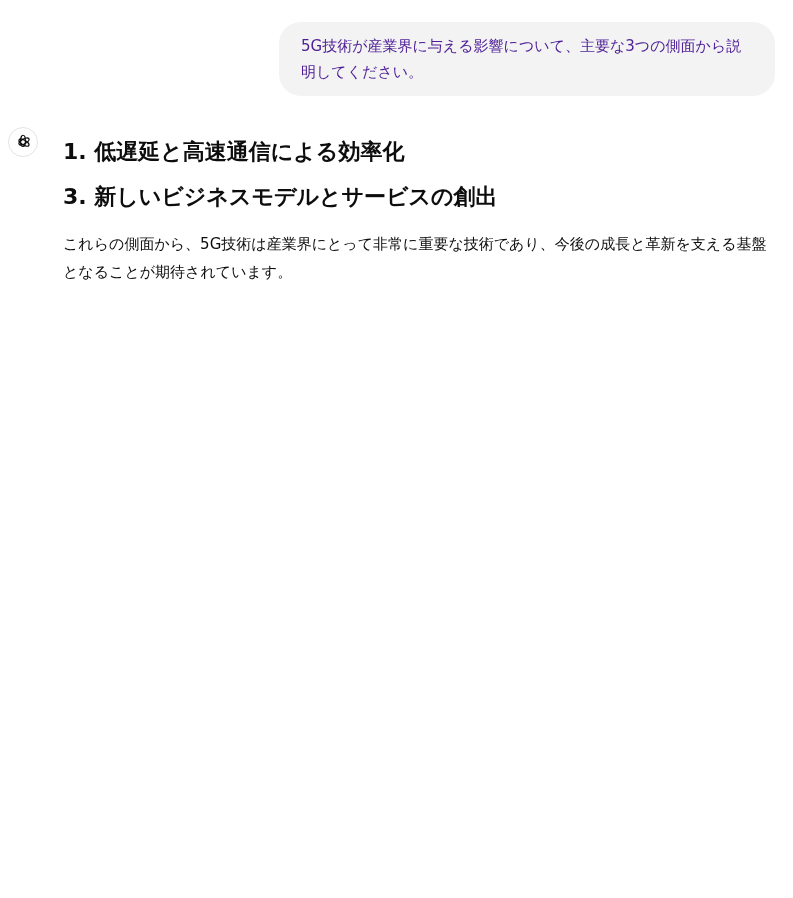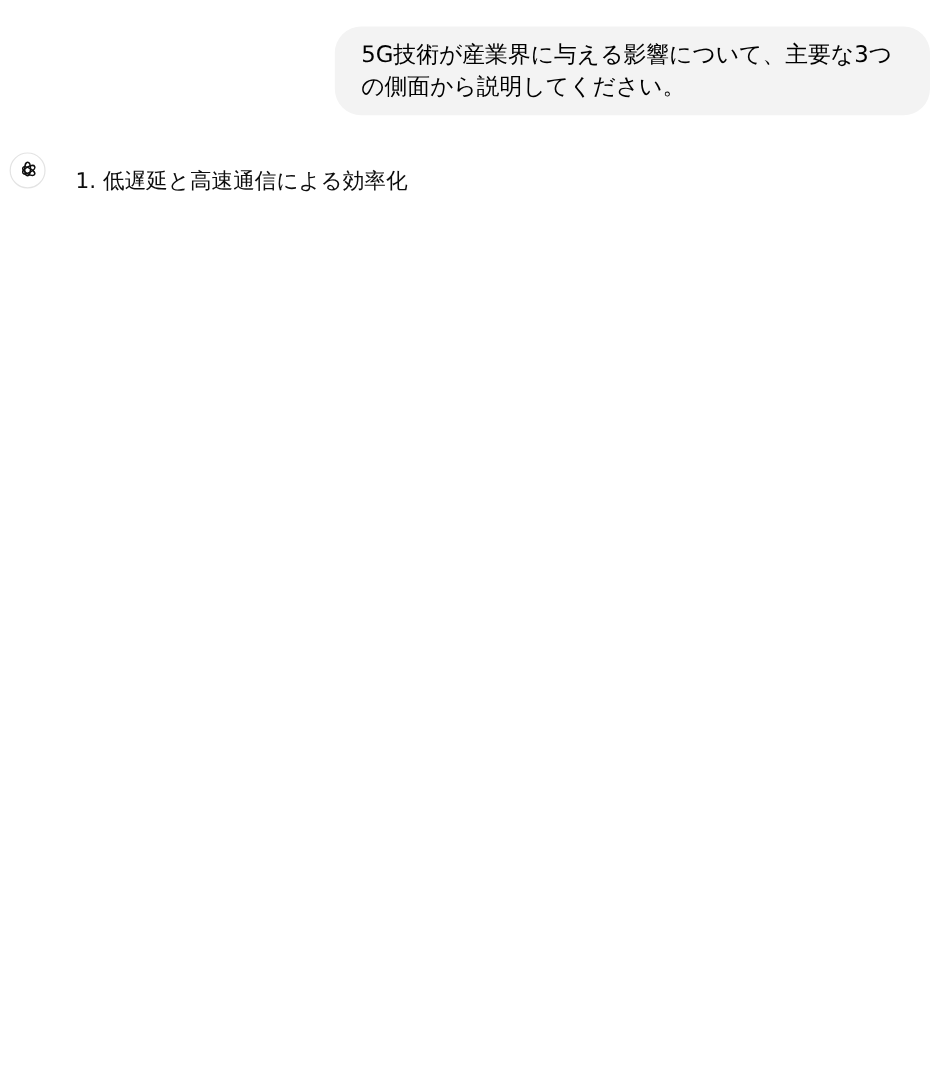--- a/index.html
+++ b/index.html
@@ -9,40 +9,40 @@
       color: #0d0d0d;
     }
     .user-row {
       position: absolute; left: 0; right: 0; top: 22px;
       display: flex; justify-content: flex-end; padding-right: 18px;
     }
     .user-bubble {
       background: #f3f3f3; border-radius: 22px;
       width: 496px; box-sizing: border-box;
       padding: 11px 20px 11px 22px;
-      font-size: 19px; line-height: 26px; color: #000000;
+      font-size: 15px; line-height: 26px; color: #4c1d95;
     }
     .assistant {
       position: absolute; left: 0; top: 122px; right: 0;
     }
     .avatar {
       position: absolute; left: 8px; top: 5px;
       width: 30px; height: 30px; border-radius: 50%;
       border: 1px solid #e3e3e3; box-sizing: border-box;
       display: flex; align-items: center; justify-content: center;
       background: #fff;
     }
     .avatar svg { width: 18px; height: 18px; }
     .content {
       position: absolute; left: 63px; width: 712px; top: 0;
       font-size: 15px; line-height: 28px;
     }
     .content p { margin: 6px 0 0 0; }
     .content h3 {
-      font-size: 18px; font-weight: normal; margin: 15px 0 4px 0; line-height: 30px;
+      font-size: 22px; font-weight: bold; margin: 15px 0 4px 0; line-height: 30px;
     }
     .content p.closing { margin-top: 18px; }
   </style>
 </head>
 <body>
 
 <div class="user-row">
   <div class="user-bubble">5G技術が産業界に与える影響について、主要な3つの側面から説明してください。</div>
 </div>
 
@@ -54,15 +54,17 @@
         <ellipse rx="3.2" ry="7.5" transform="rotate(60) translate(0 -1.5)"></ellipse>
         <ellipse rx="3.2" ry="7.5" transform="rotate(120) translate(0 -1.5)"></ellipse>
       </g>
     </svg>
   </div>
   <div class="content">
 
     <h3>1. 低遅延と高速通信による効率化</h3>
 
 
+    <h3>3. 新しいビジネスモデルとサービスの創出</h3>
 
+    <p class="closing">これらの側面から、5G技術は産業界にとって非常に重要な技術であり、今後の成長と革新を支える基盤となることが期待されています。</p>
   </div>
 </div>
 
 </body></html>

